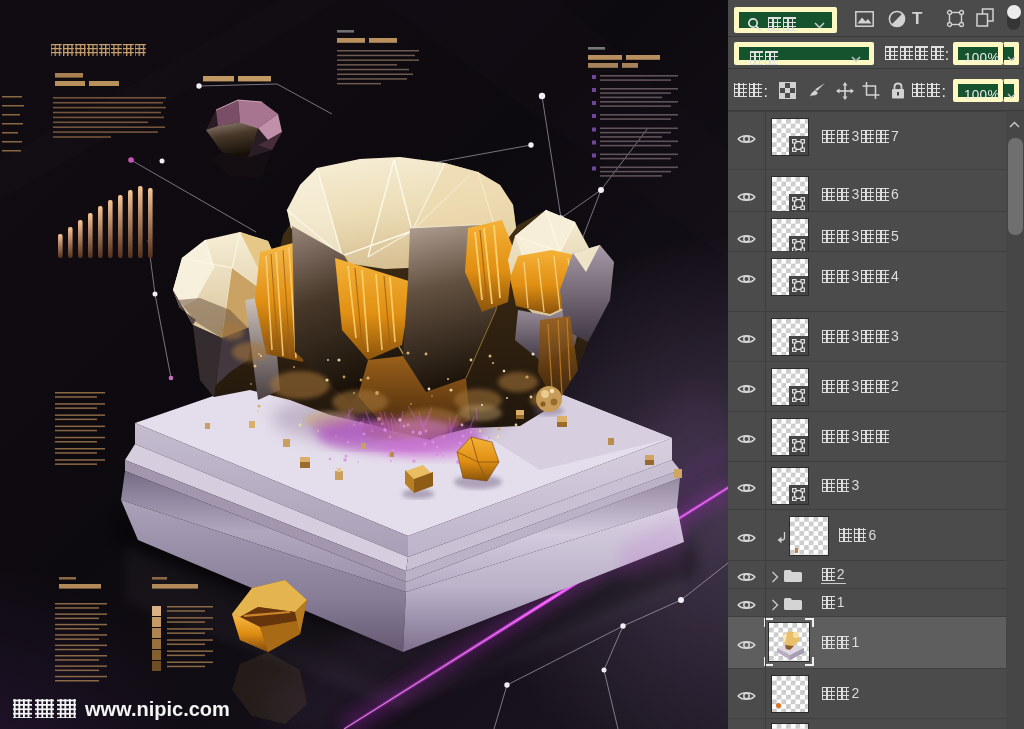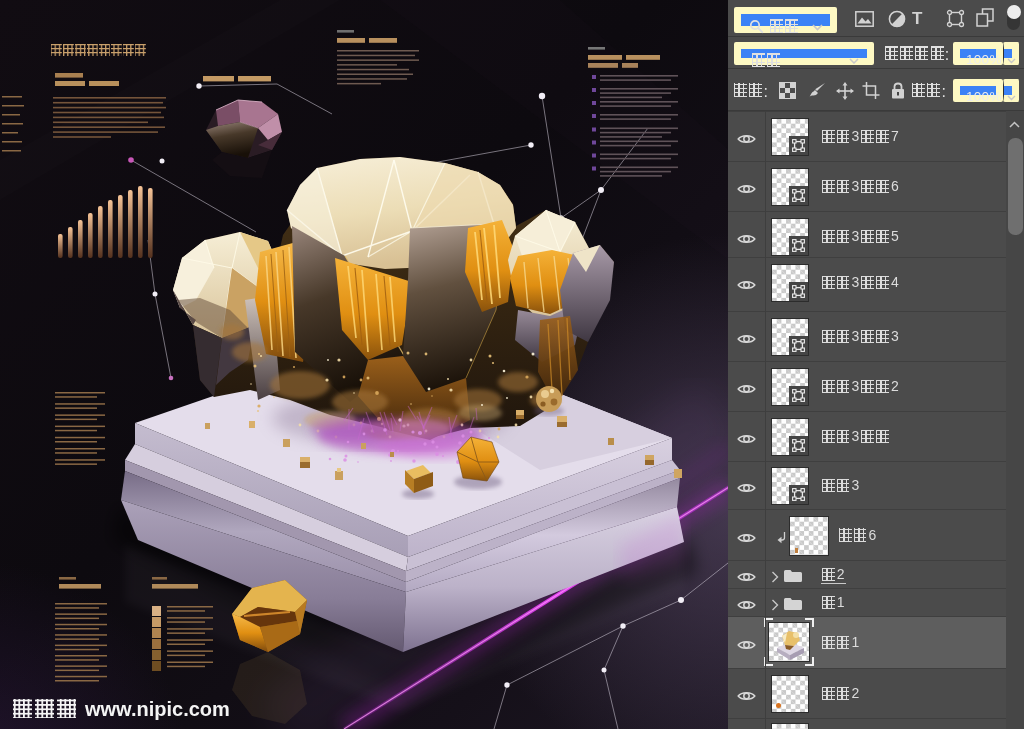--- a/index.html
+++ b/index.html
@@ -1,19 +1,19 @@
 <!DOCTYPE html>
 <html><head><meta charset="utf-8"><style>
 *{margin:0;padding:0;box-sizing:border-box}
 html,body{width:1024px;height:729px;overflow:hidden;background:#0e0a10;font-family:"Liberation Sans",sans-serif}
 #stage{position:relative;width:1024px;height:729px}
 #cv{position:absolute;left:0;top:0}
 #panel{position:absolute;left:728px;top:0;width:296px;height:729px;background:#4b4b4b;overflow:hidden}
 .hrow{position:absolute;left:0;width:296px;border-bottom:1px solid #3a3a3a;background:#4b4b4b}
-.field{position:absolute;background:#3b82f6;border:7px solid #fef9c3;border-radius:2px}
+.field{position:absolute;background:#14532d;border:5px solid #fef9c3;border-radius:2px}
 .pv{position:absolute;left:6px;top:3px;font-size:13.5px;color:#ececec;letter-spacing:0.3px}
 .g{display:inline-block;margin:0 1.1px;background:
  repeating-linear-gradient(90deg,var(--c) 0 1.2px,transparent 1.2px 4.4px),
  repeating-linear-gradient(0deg,var(--c) 0 1.2px,transparent 1.2px 4.1px)}
 .row{position:absolute;left:0;width:278px;background:#4b4b4b;border-top:1px solid #3f3f3f}
 .row.sel{background:#5e5e5e}
 .eye{position:absolute;left:9px}
 .th{position:absolute}
 .thumb{position:relative;border:1px solid #2c2c2c;background:#fff;overflow:hidden;
  background-image:linear-gradient(45deg,#c9c9c9 25%,transparent 25%,transparent 75%,#c9c9c9 75%),
@@ -706,21 +706,21 @@
                 <rect x="0.6" y="0.6" width="3.4" height="3.4" fill="#454545" stroke="#e8e8e8" stroke-width="1.1"></rect>
                 <rect x="9" y="0.6" width="3.4" height="3.4" fill="#454545" stroke="#e8e8e8" stroke-width="1.1"></rect>
                 <rect x="0.6" y="9" width="3.4" height="3.4" fill="#454545" stroke="#e8e8e8" stroke-width="1.1"></rect>
                 <rect x="9" y="9" width="3.4" height="3.4" fill="#454545" stroke="#e8e8e8" stroke-width="1.1"></rect>
               </svg>
             </div>
           </div>
         </div>
         <div class="nm" style="top:16.0px"><i class="g" style="--c:#dcdcdc;width:12.6px;height:13.2px;vertical-align:-2px"></i><i class="g" style="--c:#dcdcdc;width:12.6px;height:13.2px;vertical-align:-2px"></i><b class="dg">3</b><i class="g" style="--c:#dcdcdc;width:12.6px;height:13.2px;vertical-align:-2px"></i><i class="g" style="--c:#dcdcdc;width:12.6px;height:13.2px;vertical-align:-2px"></i><b class="dg">7</b></div>
       </div>
-<div class="row" style="top:161px;height:50px">
+<div class="row" style="top:169px;height:50px">
         <div class="eye" style="top:19.0px"><svg width="19" height="12" viewBox="0 0 19 12">
             <path d="M1.2 6 C4.5 1.6 14.5 1.6 17.8 6 C14.5 10.4 4.5 10.4 1.2 6 Z" fill="none" stroke="#d8d8d8" stroke-width="1.5"></path>
             <circle cx="9.5" cy="6" r="2.7" fill="none" stroke="#d8d8d8" stroke-width="1.5"></circle>
           </svg></div>
         <div class="th" style="left:42.5px;top:6.0px">
           <div class="thumb" style="width:38px;height:38px;">
             <div class="badge">
               <svg width="13" height="13" viewBox="0 0 13 13">
                 <rect x="2.6" y="2.6" width="7.8" height="7.8" fill="none" stroke="#e8e8e8" stroke-width="1.3"></rect>
                 <rect x="0.6" y="0.6" width="3.4" height="3.4" fill="#454545" stroke="#e8e8e8" stroke-width="1.1"></rect>
@@ -746,21 +746,21 @@
                 <rect x="0.6" y="0.6" width="3.4" height="3.4" fill="#454545" stroke="#e8e8e8" stroke-width="1.1"></rect>
                 <rect x="9" y="0.6" width="3.4" height="3.4" fill="#454545" stroke="#e8e8e8" stroke-width="1.1"></rect>
                 <rect x="0.6" y="9" width="3.4" height="3.4" fill="#454545" stroke="#e8e8e8" stroke-width="1.1"></rect>
                 <rect x="9" y="9" width="3.4" height="3.4" fill="#454545" stroke="#e8e8e8" stroke-width="1.1"></rect>
               </svg>
             </div>
           </div>
         </div>
         <div class="nm" style="top:16.0px"><i class="g" style="--c:#dcdcdc;width:12.6px;height:13.2px;vertical-align:-2px"></i><i class="g" style="--c:#dcdcdc;width:12.6px;height:13.2px;vertical-align:-2px"></i><b class="dg">3</b><i class="g" style="--c:#dcdcdc;width:12.6px;height:13.2px;vertical-align:-2px"></i><i class="g" style="--c:#dcdcdc;width:12.6px;height:13.2px;vertical-align:-2px"></i><b class="dg">5</b></div>
       </div>
-<div class="row" style="top:257px;height:50px">
+<div class="row" style="top:251px;height:50px">
         <div class="eye" style="top:19.0px"><svg width="19" height="12" viewBox="0 0 19 12">
             <path d="M1.2 6 C4.5 1.6 14.5 1.6 17.8 6 C14.5 10.4 4.5 10.4 1.2 6 Z" fill="none" stroke="#d8d8d8" stroke-width="1.5"></path>
             <circle cx="9.5" cy="6" r="2.7" fill="none" stroke="#d8d8d8" stroke-width="1.5"></circle>
           </svg></div>
         <div class="th" style="left:42.5px;top:6.0px">
           <div class="thumb" style="width:38px;height:38px;">
             <div class="badge">
               <svg width="13" height="13" viewBox="0 0 13 13">
                 <rect x="2.6" y="2.6" width="7.8" height="7.8" fill="none" stroke="#e8e8e8" stroke-width="1.3"></rect>
                 <rect x="0.6" y="0.6" width="3.4" height="3.4" fill="#454545" stroke="#e8e8e8" stroke-width="1.1"></rect>

